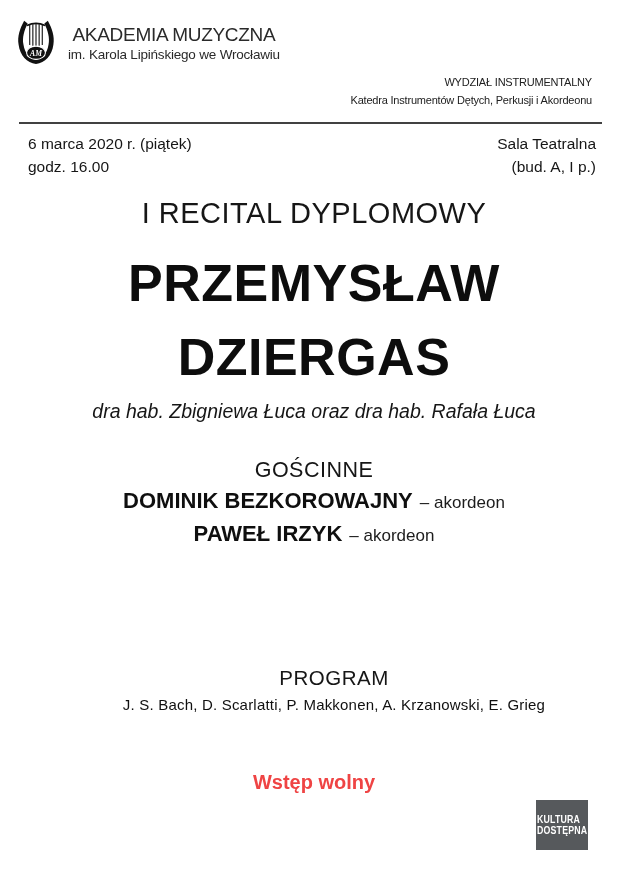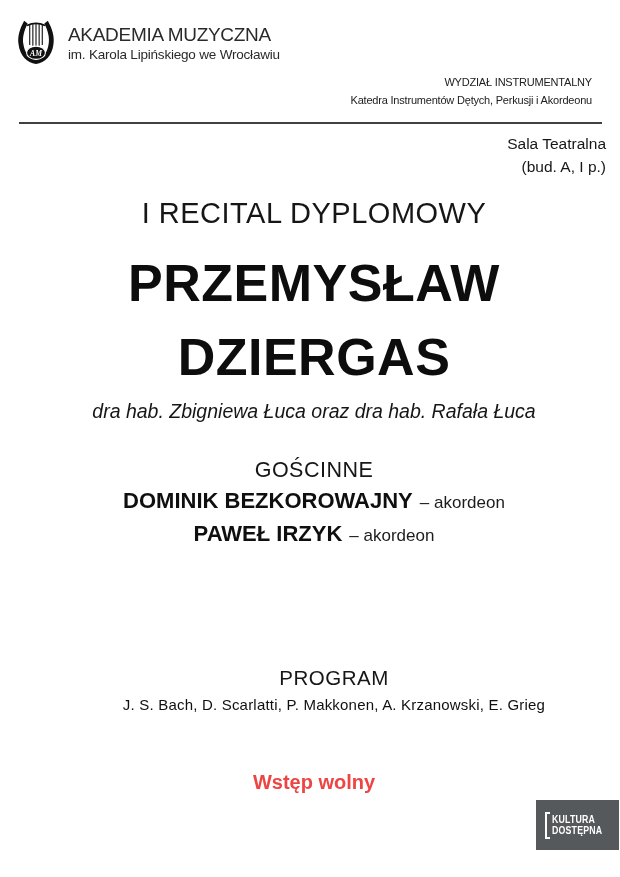--- a/index.html
+++ b/index.html
@@ -18,20 +18,21 @@
   .brand {
     position:absolute; left:15px; top:20px;
     display:flex; align-items:center;
   }
   .brand svg { display:block; }
   .brand-text { margin-left:11px; }
   .academy-name {
     font-size:19px; letter-spacing:-0.3px;
     color:#2a2a2a; font-weight:400;
     line-height:22px;
+    text-align:center;
   }
   .academy-sub {
     font-size:13.5px; letter-spacing:-0.2px;
     color:#2a2a2a; line-height:16px; margin-top:1px;
   }
   .dept {
     position:absolute; right:28px; top:73px;
     text-align:right;
     font-size:11px; line-height:18px;
     color:#202020; letter-spacing:-0.2px;
@@ -40,21 +41,21 @@
     position:absolute; left:19px; right:18px; top:122px;
     height:2px; background:#414141;
   }
 
   
   .event-left {
     position:absolute; left:28px; top:133px;
     font-size:15.5px; line-height:22.5px; color:#161616;
   }
   .event-right {
-    position:absolute; right:14px; top:133px;
+    position:absolute; right:24px; top:133px;
     text-align:right;
     font-size:15.5px; line-height:22.5px; color:#161616;
   }
 
   
   .center-stack {
     position:absolute; left:8px; right:0; top:196px;
     text-align:center;
   }
   .recital-title {
@@ -91,21 +92,21 @@
     line-height:19px; color:#101010;
   }
   .admission {
     margin-top:58px;
     font-size:20px; font-weight:700; line-height:20px; color:#ef4444;
   }
 
   
   .kultura {
     position:absolute; left:536px; top:800px;
-    width:83px; height:50px;
+    width:52px; height:50px;
     background:#56595c;
     display:flex; align-items:center; justify-content:center;
   }
   .kd-bracket {
     width:5px; height:27px;
     border-left:2px solid #ffffff;
     border-top:2px solid #ffffff;
     border-bottom:2px solid #ffffff;
     margin-right:2px; flex:0 0 auto;
   }
@@ -142,20 +143,24 @@
     </div>
   </div>
 
   <div class="dept">
     <div>WYDZIAŁ INSTRUMENTALNY</div>
     <div>Katedra Instrumentów Dętych, Perkusji i Akordeonu</div>
   </div>
 
   <div class="rule"></div>
 
+  <div class="event-left">
+    <div>6 marca 2020 r. (piątek)</div>
+    <div>godz. 16.00</div>
+  </div>
   <div class="event-right">
     <div>Sala Teatralna</div>
     <div>(bud. A, I p.)</div>
   </div>
 
   <div class="center-stack">
 
     <div class="recital-title">I RECITAL DYPLOMOWY</div>
 
     <div class="performer">

